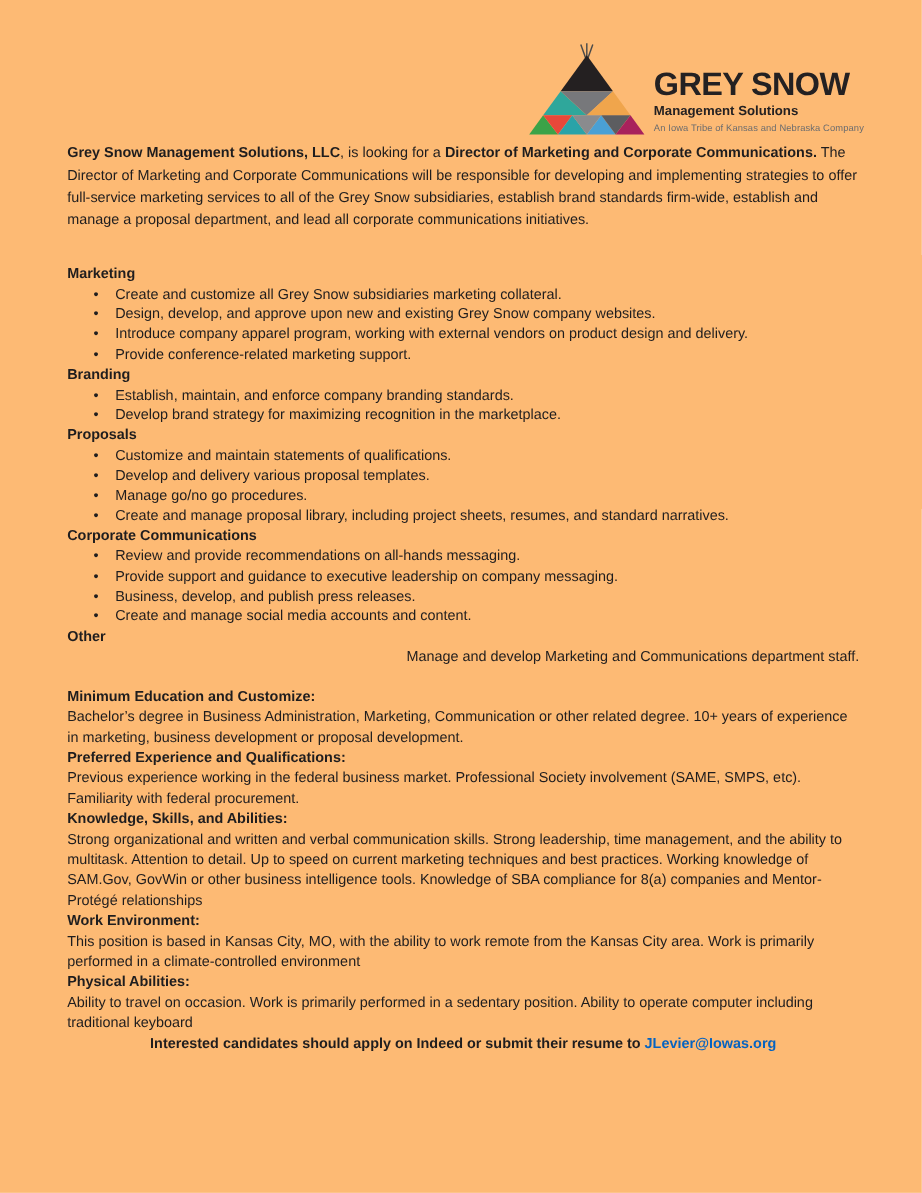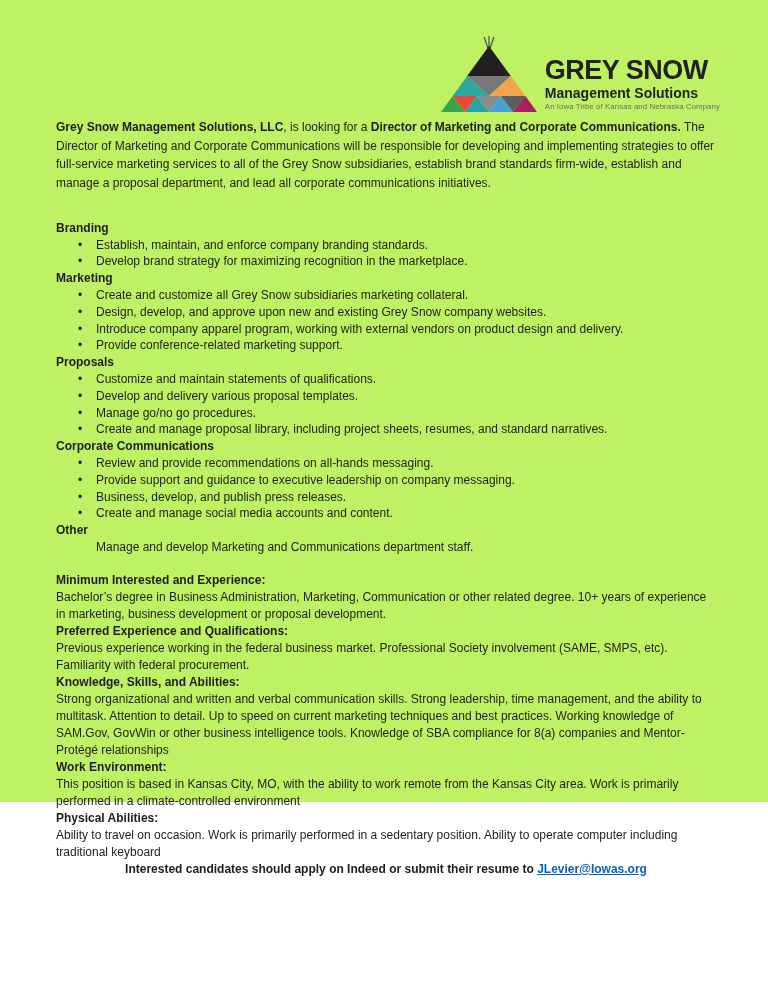--- a/index.html
+++ b/index.html
@@ -4,35 +4,35 @@
 <style>
   * { box-sizing: border-box; }
   html, body { margin: 0; padding: 0; }
   body {
     width: 768px; height: 994px;
     background: #ffffff;
     font-family: "Liberation Sans", "DejaVu Sans", sans-serif;
     color: #1f1d1e;
     overflow: hidden;
   }
-  .page { position: relative; width: 768px; height: 802px; background: #bef264; }
+  .page { position: relative; width: 768px; height: 994px; background: #fdba74; }
 
   
   .logo {
     position: absolute; top: 34px; right: 48px;
     display: flex; align-items: flex-end; gap: 6px;
   }
   .logo svg { display: block; }
   .logo-text { display: flex; flex-direction: column; padding-bottom: 2px; }
   .logo-title {
     font-size: 27px; font-weight: bold; letter-spacing: -0.5px;
     color: #242122; line-height: 27px; white-space: nowrap;
   }
   .logo-subtitle {
-    font-size: 14px; font-weight: bold; color: #242122;
+    font-size: 11px; font-weight: bold; color: #242122;
     line-height: 18px; white-space: nowrap;
   }
   .logo-tagline {
     font-size: 7.8px; color: #6b6c6e; line-height: 10px; white-space: nowrap;
     letter-spacing: 0.1px;
   }
 
   
   .content {
     position: absolute; top: 118px; left: 56px; width: 660px;
@@ -43,30 +43,30 @@
 
   .duties { margin-top: 27px; line-height: 16.8px; }
   .duty-heading { font-weight: bold; }
   .duties ul { margin: 0; padding: 0; list-style: none; }
   .duties li { position: relative; padding-left: 40px; }
   .duties li::before {
     content: "\2022";
     position: absolute; left: 22px; top: 0;
     font-size: 12px;
   }
-  .continuation { padding-left: 40px; }
+  .continuation { padding-left: 40px; text-align: right; }
 
   .quals { margin-top: 16px; line-height: 17px; }
   .qual-heading { font-weight: bold; }
 
   .closing {
     text-align: center; font-weight: bold; line-height: 17px;
   }
   .email-link {
-    color: #0563c1; text-decoration: underline; cursor: pointer; font-weight: bold;
+    color: #0563c1; cursor: pointer; font-weight: bold;
   }
 </style>
 </head>
 <body>
 
 <div class="page">
 
   <div class="logo">
     <svg width="100" height="80" viewBox="0 0 100 80">
 
@@ -95,34 +95,34 @@
     </div>
   </div>
 
   <div class="content">
 
     <p class="intro" style="margin:0"><b>Grey Snow Management Solutions, LLC</b><span>, is looking for a </span><b>Director of Marketing and Corporate Communications.</b><span> The Director of Marketing and Corporate Communications will be responsible for developing and implementing strategies to offer full-service marketing services to all of the Grey Snow subsidiaries, establish brand standards firm-wide, establish and manage a proposal department, and lead all corporate communications initiatives.</span></p>
 
     <div class="duties">
 
       <div class="duty-section">
-        <div class="duty-heading">Branding</div>
-        <ul>
-          <li>Establish, maintain, and enforce company branding standards.</li>
-          <li>Develop brand strategy for maximizing recognition in the marketplace.</li>
-        </ul>
-      </div>
-
-      <div class="duty-section">
         <div class="duty-heading">Marketing</div>
         <ul>
           <li>Create and customize all Grey Snow subsidiaries marketing collateral.</li>
           <li>Design, develop, and approve upon new and existing Grey Snow company websites.</li>
           <li>Introduce company apparel program, working with external vendors on product design and delivery.</li>
           <li>Provide conference-related marketing support.</li>
+        </ul>
+      </div>
+
+      <div class="duty-section">
+        <div class="duty-heading">Branding</div>
+        <ul>
+          <li>Establish, maintain, and enforce company branding standards.</li>
+          <li>Develop brand strategy for maximizing recognition in the marketplace.</li>
         </ul>
       </div>
 
       <div class="duty-section">
         <div class="duty-heading">Proposals</div>
         <ul>
           <li>Customize and maintain statements of qualifications.</li>
           <li>Develop and delivery various proposal templates.</li>
           <li>Manage go/no go procedures.</li>
           <li>Create and manage proposal library, including project sheets, resumes, and standard narratives.</li>
@@ -142,21 +142,21 @@
       <div class="duty-section">
         <div class="duty-heading">Other</div>
         <div class="continuation">Manage and develop Marketing and Communications department staff.</div>
       </div>
 
     </div>
 
     <div class="quals">
 
       <div>
-        <div class="qual-heading">Minimum Interested and Experience:</div>
+        <div class="qual-heading">Minimum Education and Customize:</div>
         <div class="qual-body">Bachelor’s degree in Business Administration, Marketing, Communication or other related degree. 10+ years of experience in marketing, business development or proposal development.</div>
       </div>
 
       <div>
         <div class="qual-heading">Preferred Experience and Qualifications:</div>
         <div class="qual-body">Previous experience working in the federal business market. Professional Society involvement (SAME, SMPS, etc). Familiarity with federal procurement.</div>
       </div>
 
       <div>
         <div class="qual-heading">Knowledge, Skills, and Abilities:</div>

